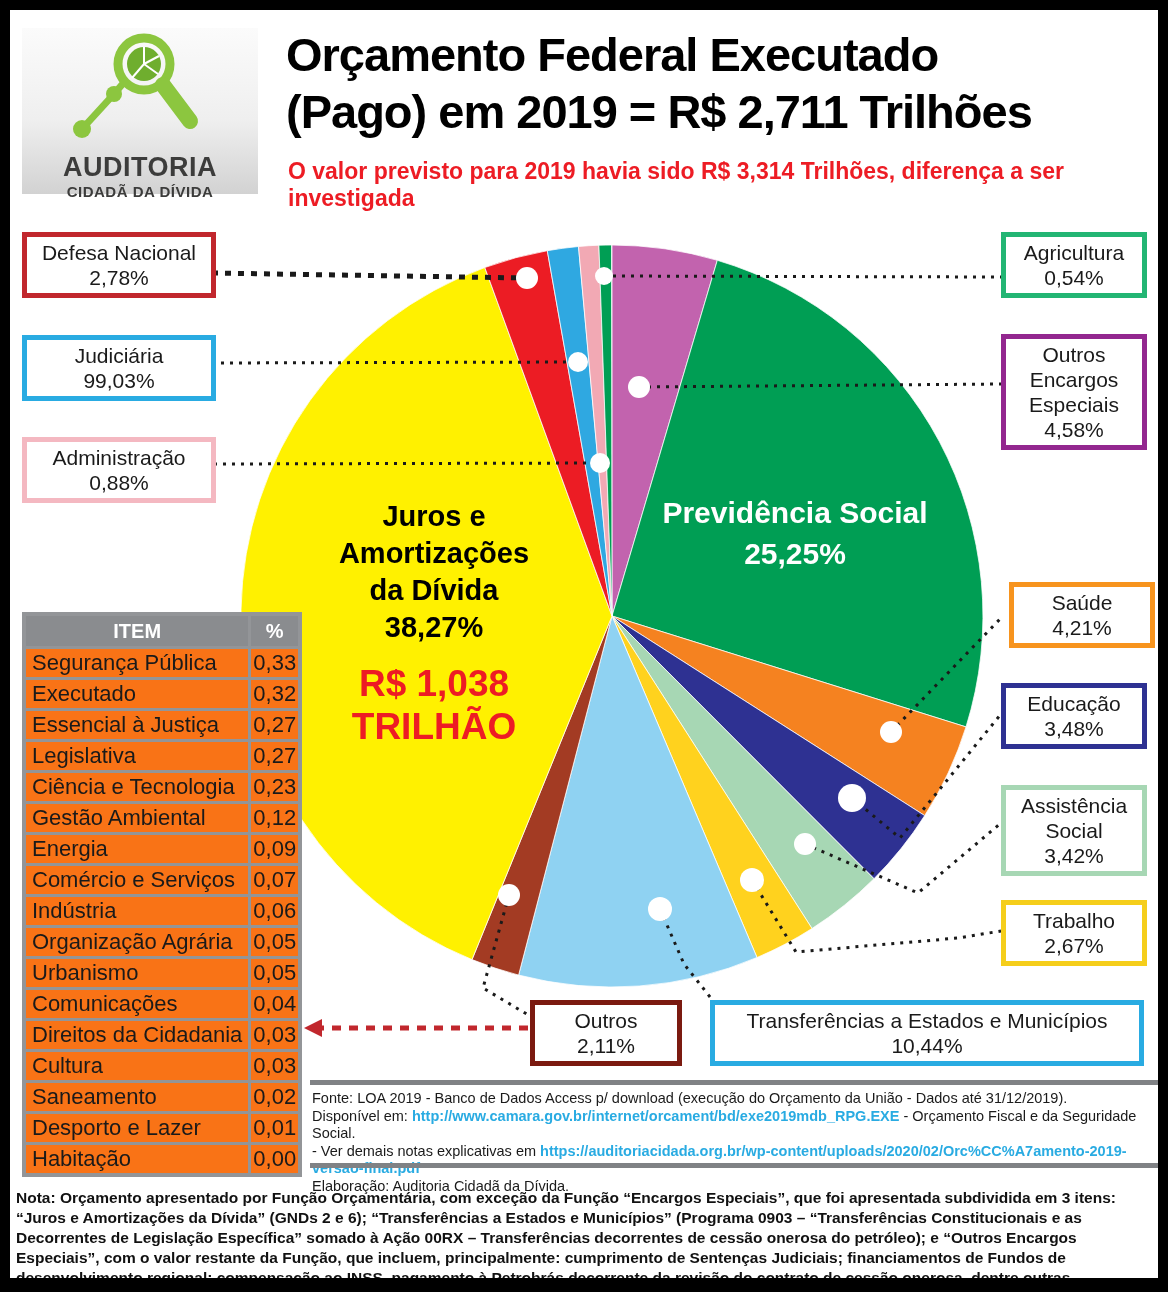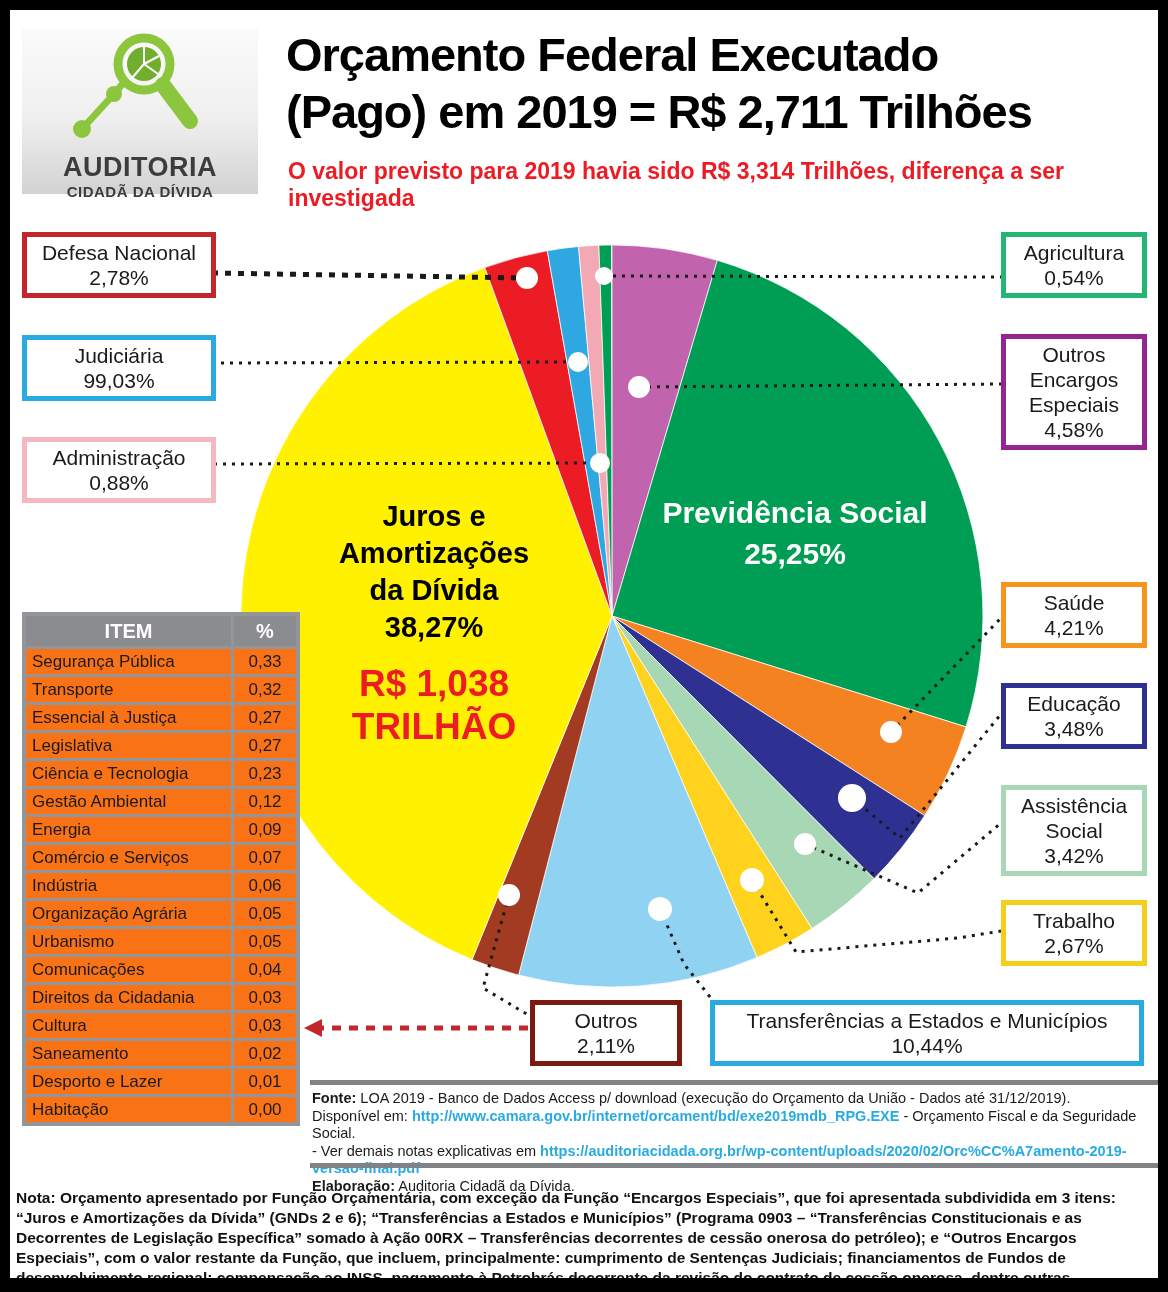--- a/index.html
+++ b/index.html
@@ -27,26 +27,26 @@
   .slice-label{position:absolute;z-index:2;text-align:center;font-weight:700;}
   #label-previdencia{left:660px;top:492px;width:270px;font-size:30px;line-height:41px;color:#fff;}
   #label-juros{left:318px;top:498px;width:232px;font-size:29px;line-height:37px;color:#000;}
   #label-juros .amount{display:block;margin-top:16px;font-size:37px;line-height:43px;color:#ED1C24;font-weight:800;}
   .slice-label .val{display:block;}
   
   table.budget{position:absolute;left:22px;top:612px;width:278px;z-index:3;background:#f97316;
                border-collapse:collapse;border:4px solid #939598;}
   table.budget th{background:#8A8C8F;color:#fff;font-size:20px;font-weight:700;height:28px;border:3px solid #939598;}
   table.budget th.pct{border-left:3px solid #fff;width:58px;}
-  table.budget td{font-size:17px;height:23px;padding:1px 6px;border:3px solid #939598;white-space:nowrap;}
+  table.budget td{font-size:22px;height:23px;padding:1px 6px;border:3px solid #939598;white-space:nowrap;}
   table.budget td.val{text-align:center;width:58px;padding:1px 2px;}
   
   .rule{position:absolute;left:310px;width:850px;height:5px;background:#808285;z-index:3;}
   .fonte{position:absolute;left:312px;top:1090px;width:848px;z-index:3;font-size:14.5px;line-height:17.5px;color:#1a1a1a;}
-  .fonte b{font-weight:700;margin-top:48px;}
+  .fonte b{font-weight:400;margin-top:48px;}
   .link{color:#29ABE2;font-weight:700;text-decoration:none;}
   .nota{position:absolute;left:16px;top:1188px;width:1136px;z-index:3;
         font-size:15.5px;line-height:20px;font-weight:700;color:#111;}
 </style>
 </head>
 <body>
 
 <div class="page">
 
   <div class="logo">
@@ -152,21 +152,21 @@
   </div>
 
   <div class="callout w-right" style="top: 232px; border-color: rgb(34, 181, 115);">
     <span>Agricultura</span>
     <span>0,54%</span>
   </div>
   <div class="callout w-right" style="top: 334px; border-color: rgb(147, 39, 143);">
     <span>Outros Encargos Especiais</span>
     <span>4,58%</span>
   </div>
-  <div class="callout w-right" style="top: 582px; border-color: rgb(247, 148, 30);">
+  <div class="callout w-right" style="top: 582px; border-color: rgb(247, 148, 30); margin-left: 8px;">
     <span>Saúde</span>
     <span>4,21%</span>
   </div>
   <div class="callout w-right" style="top: 683px; border-color: rgb(46, 49, 146);">
     <span>Educação</span>
     <span>3,48%</span>
   </div>
   <div class="callout w-right" style="top: 785px; border-color: rgb(167, 215, 180);">
     <span>Assistência Social</span>
     <span>3,42%</span>
@@ -191,21 +191,21 @@
         <th>ITEM</th>
         <th class="pct">%</th>
       </tr>
     </thead>
     <tbody id="table-body">
         <tr>
           <td>Segurança Pública</td>
           <td class="val">0,33</td>
         </tr>
         <tr>
-          <td>Transporte</td>
+          <td>Executado</td>
           <td class="val">0,32</td>
         </tr>
         <tr>
           <td>Essencial à Justiça</td>
           <td class="val">0,27</td>
         </tr>
         <tr>
           <td>Legislativa</td>
           <td class="val">0,27</td>
         </tr>

